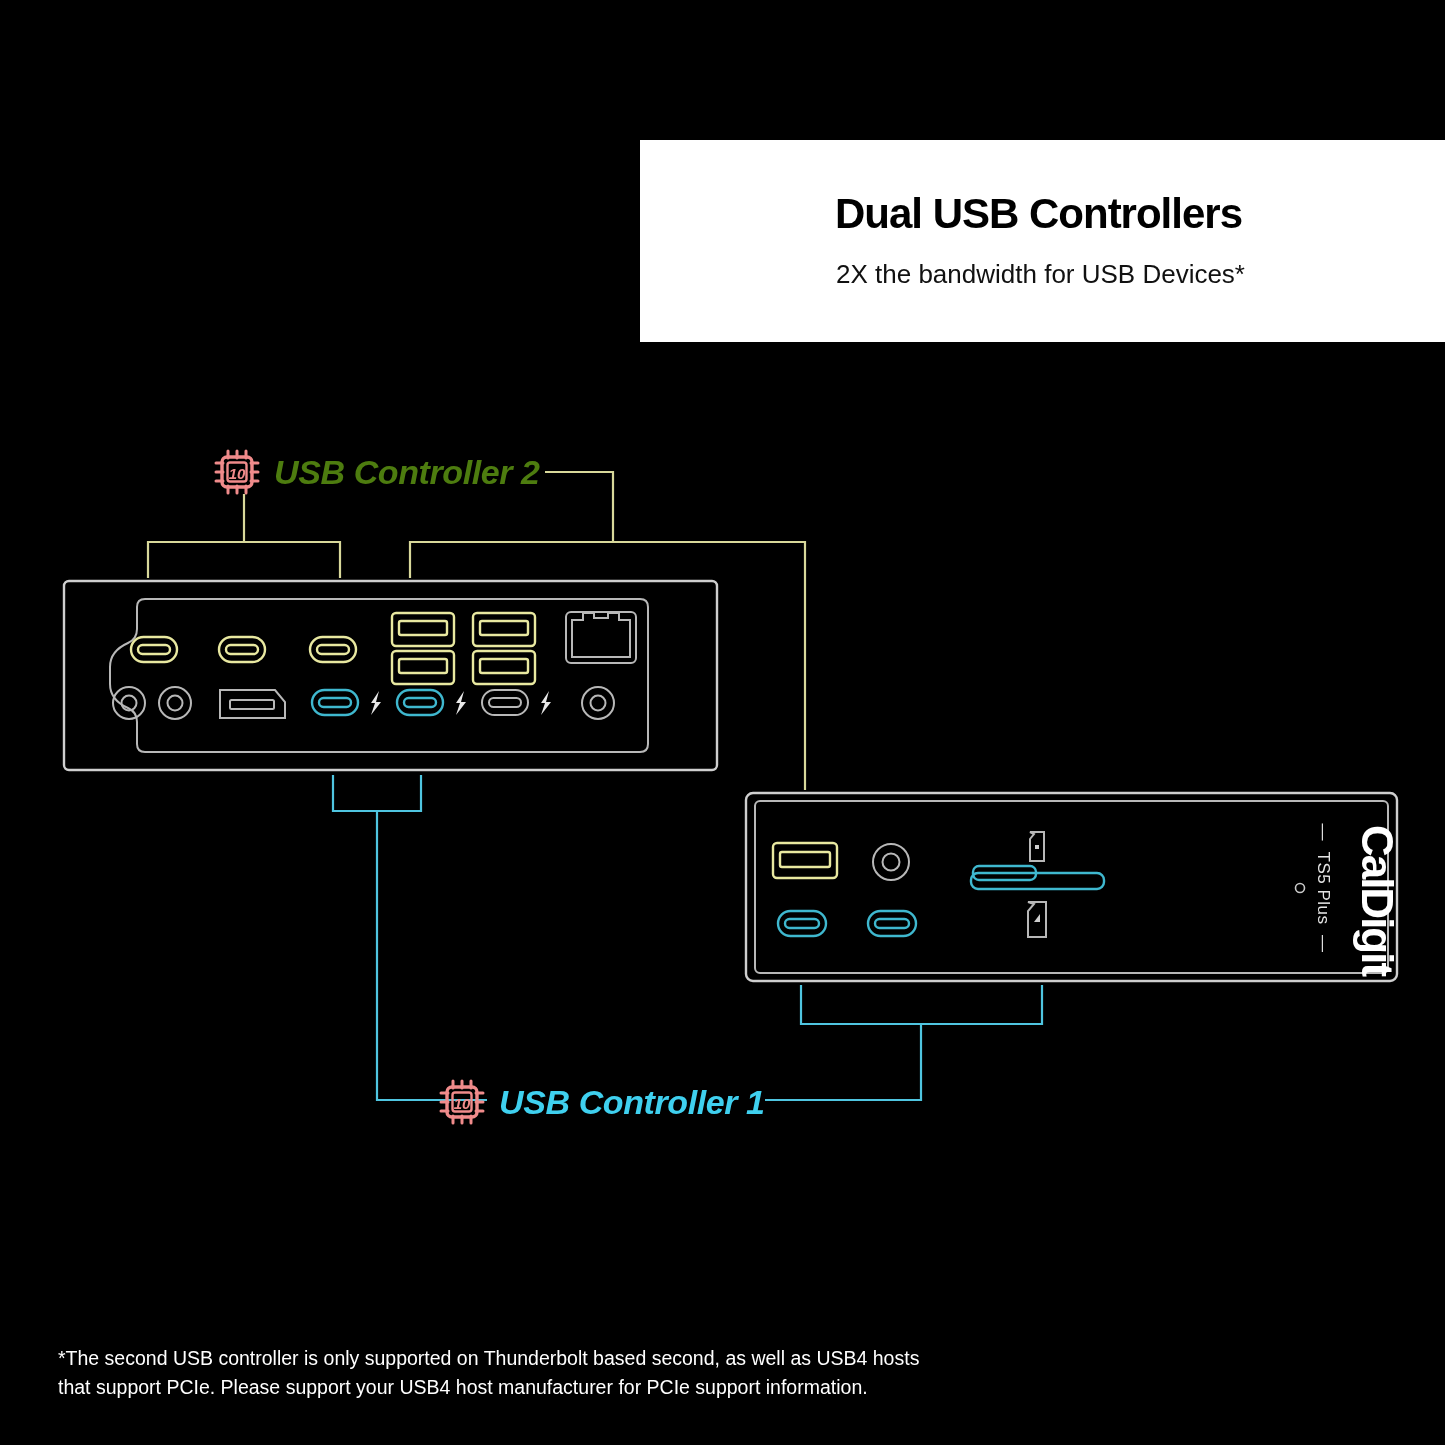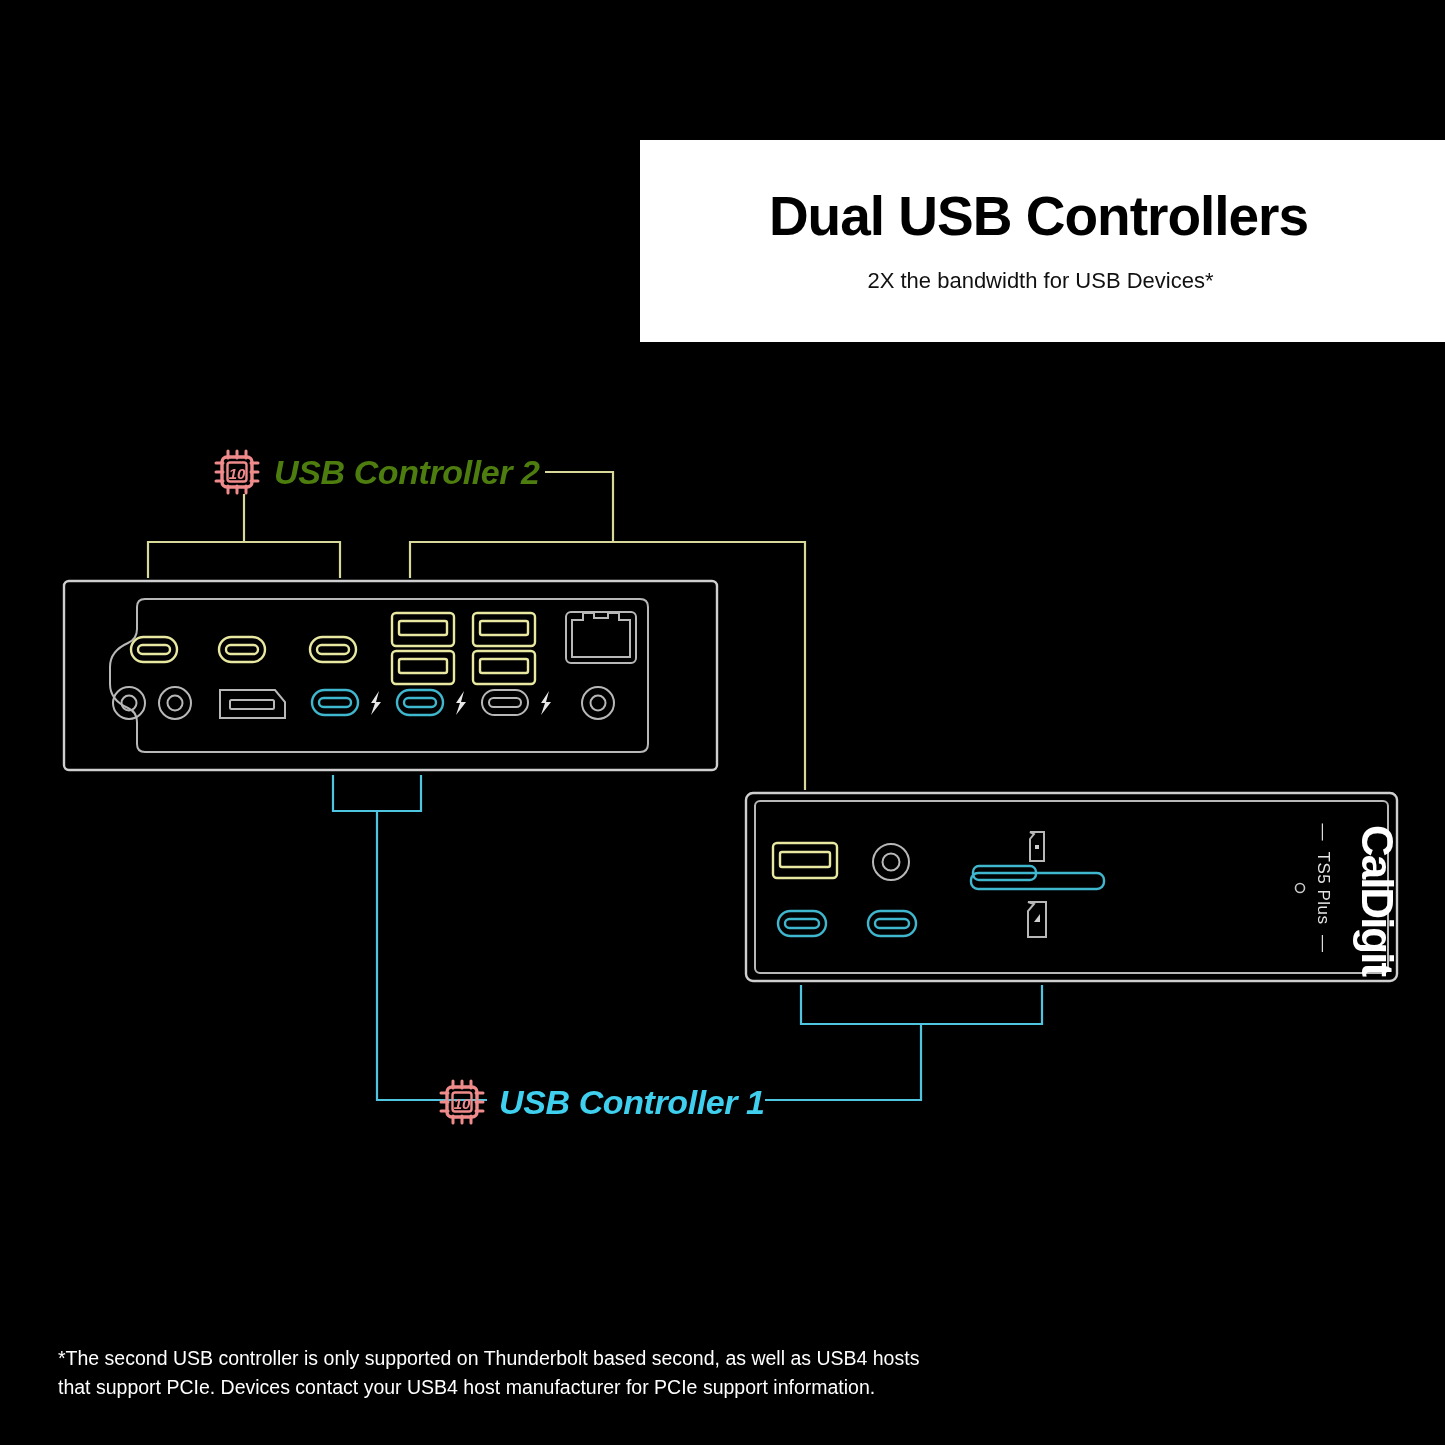--- a/index.html
+++ b/index.html
@@ -16,30 +16,30 @@
   .banner {
     position:absolute;
     left:640px; top:140px;
     width:805px; height:202px;
     background:#ffffff;
     display:flex; flex-direction:column;
     align-items:center; justify-content:center;
   }
   .banner-title {
     color:#000;
-    font-size:55px;
+    font-size:42px;
     font-weight:bold;
     letter-spacing:-1px;
     line-height:1.05;
     text-align:center;
     padding-right:8px;
   }
   .banner-sub {
     color:#111;
-    font-size:22px;
+    font-size:26px;
     font-weight:400;
     margin-top:22px;
     text-align:center;
     padding-right:4px;
   }
 
   
   .ctrl-label {
     position:absolute;
     display:flex; align-items:center; gap:13px;
@@ -307,16 +307,16 @@
       </g>
       <rect x="9" y="9" width="30" height="30" rx="5" fill="none" stroke="#f08b8b" stroke-width="3.4"></rect>
       <rect x="14.5" y="14.5" width="19" height="19" rx="2.5" fill="none" stroke="#f08b8b" stroke-width="2.4"></rect>
       <text x="24" y="31" text-anchor="middle" font-family="Liberation Sans, sans-serif" font-size="15" font-weight="bold" fill="#f08b8b">10</text>
     </svg>
     <span class="txt">USB Controller 1</span>
   </div>
 
   <div class="footnote">
     <div>*The second USB controller is only supported on Thunderbolt based second, as well as USB4 hosts</div>
-    <div>that support PCIe. Devices contact your USB4 host manufacturer for PCIe support information.</div>
+    <div>that support PCIe. Please support your USB4 host manufacturer for PCIe support information.</div>
   </div>
 
 </div>
 
 </body></html>

